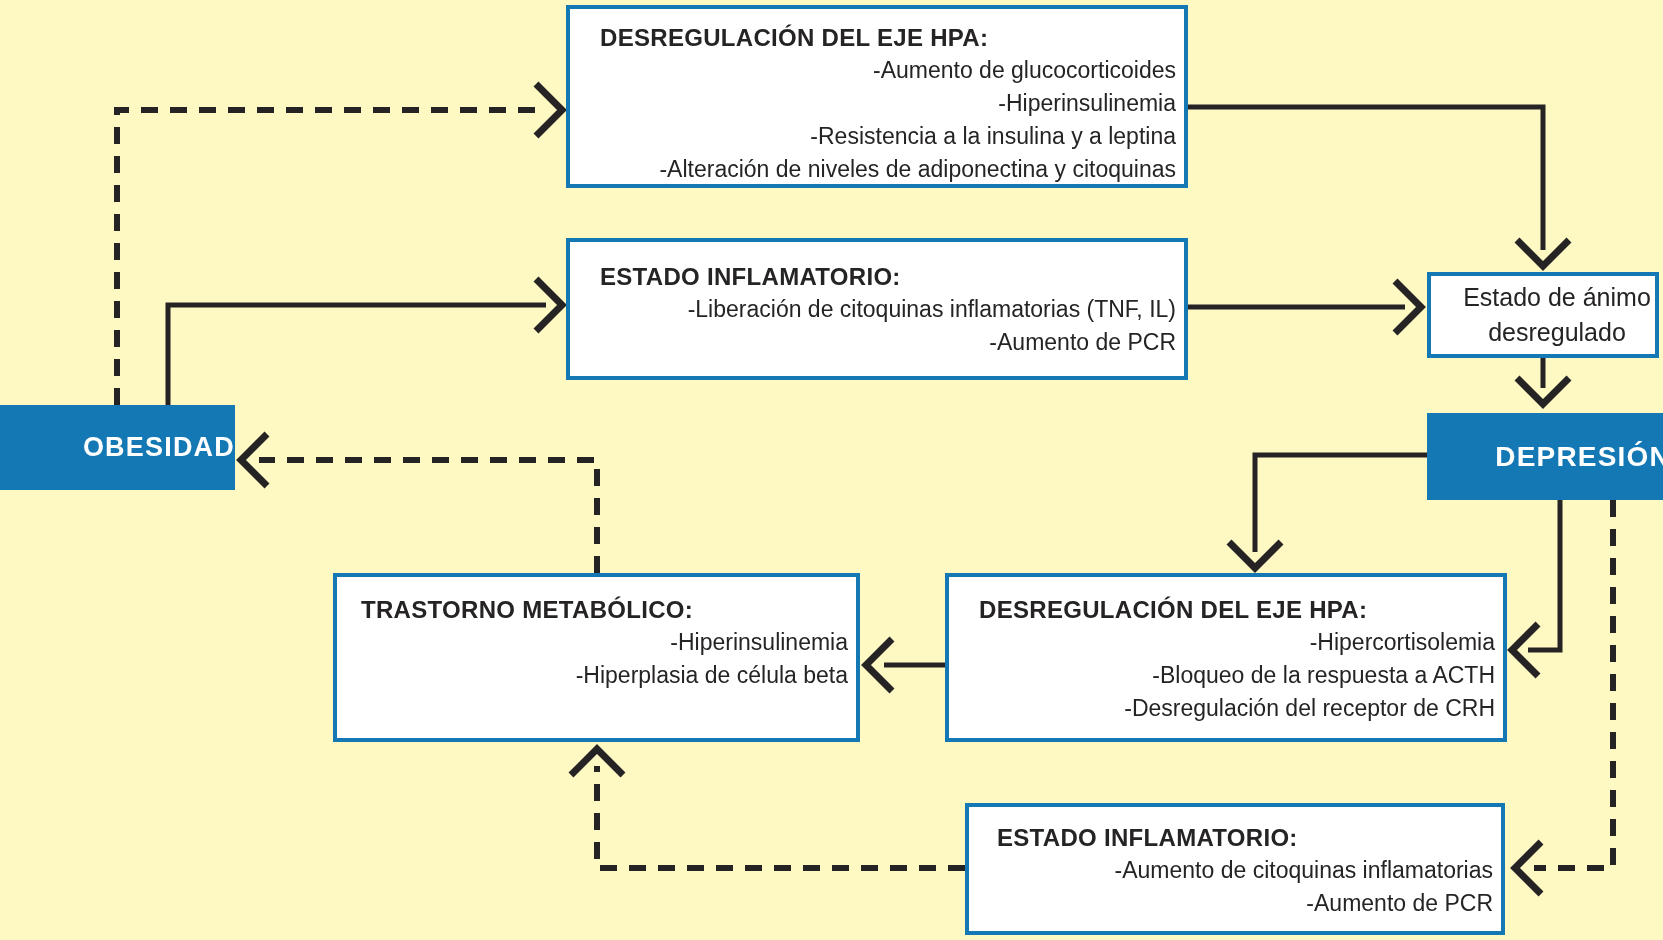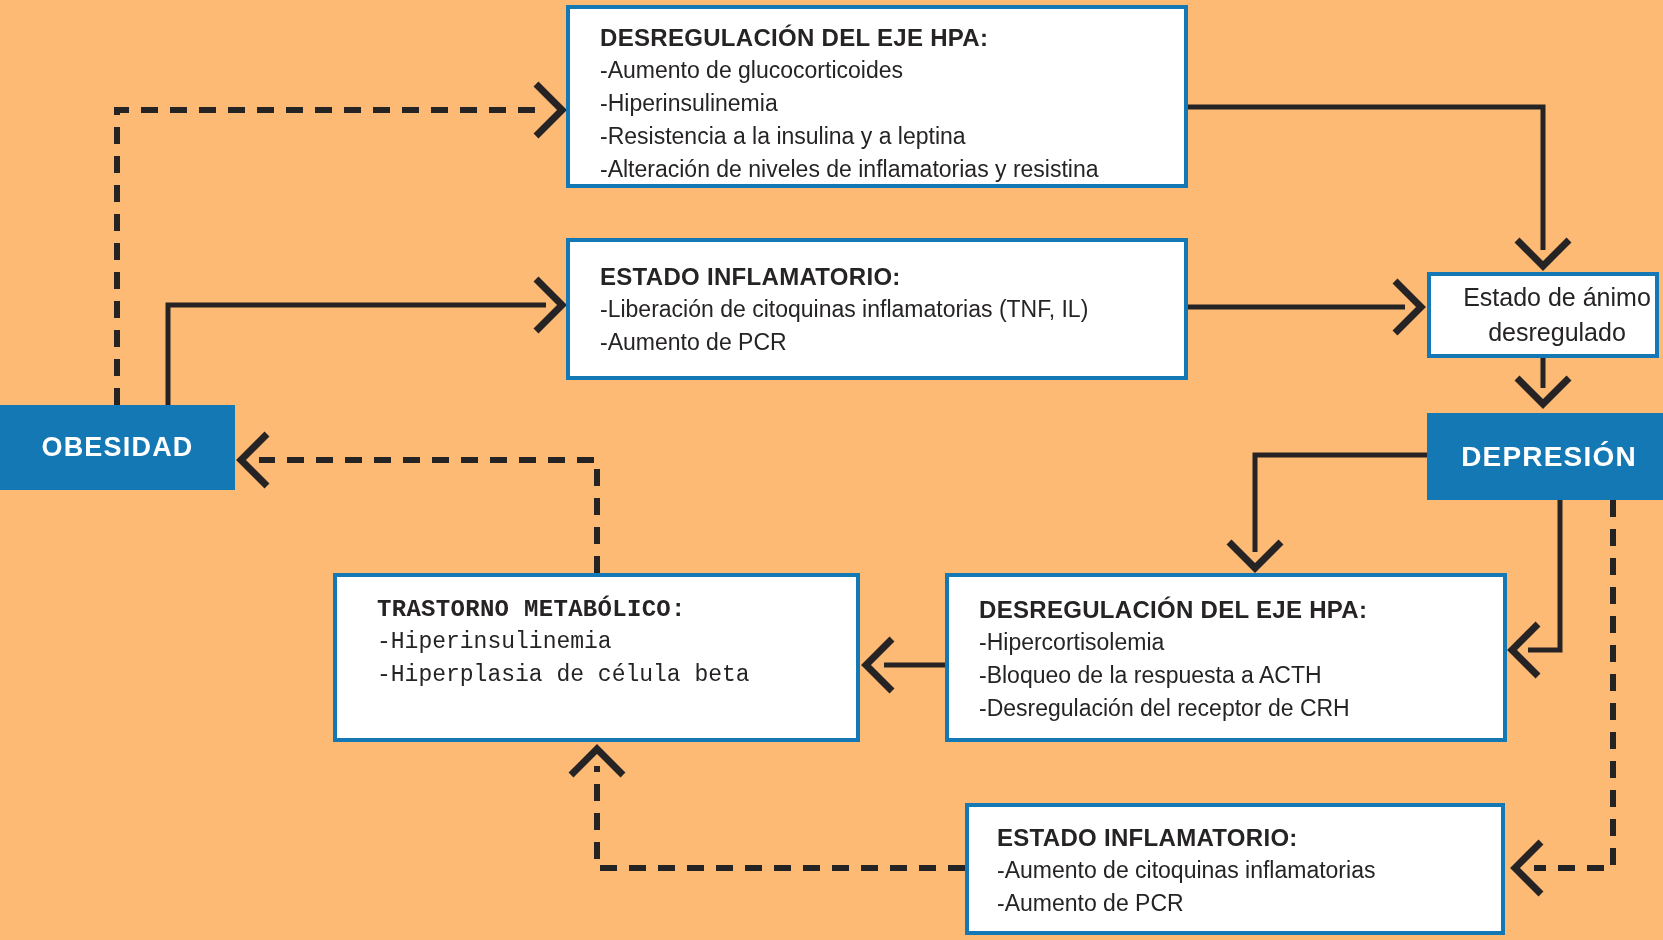--- a/index.html
+++ b/index.html
@@ -3,50 +3,50 @@
 <meta charset="utf-8">
 <style>
   :root{
     --blue:#1478b4;
     --ink:#262324;
   }
   html,body{margin:0;padding:0;background:#ffffff;}
   .canvas{
     position:relative;
     width:1663px;height:940px;
-    background:#fdba74;
+    background:#fef9c3;
     font-family:"Liberation Sans", sans-serif;
     color:var(--ink);
     overflow:hidden;
   }
   svg.wires{position:absolute;left:0;top:0;}
   .wire{fill:none;stroke:var(--ink);stroke-width:5;}
   .wire.dashed{stroke-width:6;stroke-dasharray:17 12;}
   .head{fill:none;stroke:var(--ink);stroke-width:7;stroke-linejoin:miter;}
   .card{
     position:absolute;
     background:#ffffff;
     border:4px solid var(--blue);
     box-sizing:border-box;
     font-size:23px;
     line-height:33px;
     color:var(--ink);
   }
   .card .title{font-weight:bold;font-size:24px;letter-spacing:0.3px;}
-  .card ul{margin:0;padding:0;list-style:none;}
+  .card ul{margin:0;padding:0;list-style:none;text-align:right;}
   .pad-hpa-top{padding:12px 8px 0 30px;}
   .pad-infl-top{padding:18px 8px 0 30px;}
-  .pad-trastorno{padding:16px 8px 0 40px;font-family:Liberation Mono, monospace;}
+  .pad-trastorno{padding:16px 8px 0 24px;}
   .pad-hpa-bottom{padding:16px 8px 0 30px;}
   .pad-infl-bottom{padding:14px 8px 0 28px;}
   .label-box{
     position:absolute;
     background:var(--blue);
     color:#ffffff;
-    display:flex;align-items:center;justify-content:center;
+    display:flex;align-items:center;justify-content:flex-end;
     font-weight:bold;
     letter-spacing:1.2px;
     box-sizing:border-box;
   }
   .mood-box{
     position:absolute;
     background:#ffffff;
     border:4px solid var(--blue);
     box-sizing:border-box;
     display:flex;align-items:center;justify-content:center;
@@ -125,21 +125,21 @@
       <polyline class="head" points="267,434 241,460 267,486"></polyline>
     </g>
   </svg>
 
   <div id="box-hpa-top" class="card pad-hpa-top">
     <div class="title">DESREGULACIÓN DEL EJE HPA:</div>
     <ul>
       <li>-Aumento de glucocorticoides</li>
       <li>-Hiperinsulinemia</li>
       <li>-Resistencia a la insulina y a leptina</li>
-      <li>-Alteración de niveles de inflamatorias y resistina</li>
+      <li>-Alteración de niveles de adiponectina y citoquinas</li>
     </ul>
   </div>
 
   <div id="box-inflamatorio-top" class="card pad-infl-top">
     <div class="title">ESTADO INFLAMATORIO:</div>
     <ul>
       <li>-Liberación de citoquinas inflamatorias (TNF, IL)</li>
       <li>-Aumento de PCR</li>
     </ul>
   </div>

